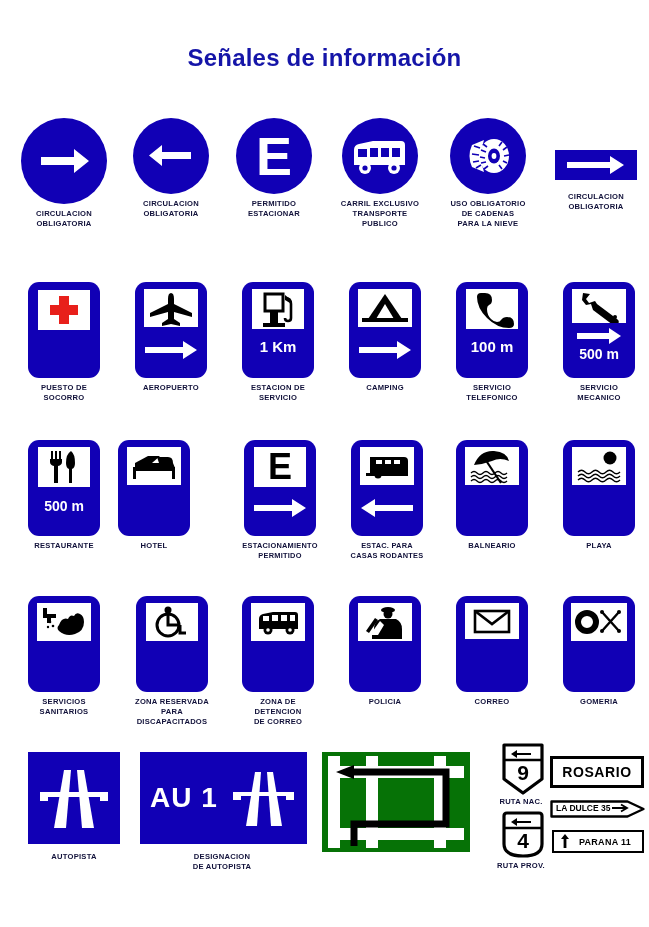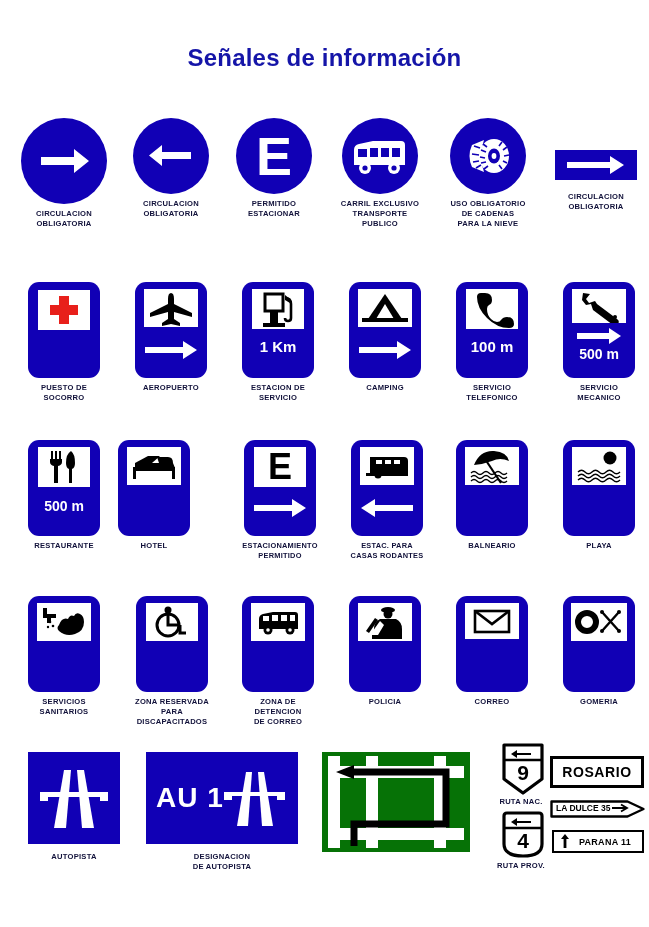--- a/index.html
+++ b/index.html
@@ -448,21 +448,21 @@
           <path d="M56 18 h-7 l5 58 h12 z" fill="#ffffff"></path>
           <rect x="12" y="40" width="68" height="5" fill="#ffffff"></rect>
           <rect x="12" y="40" width="8" height="9" fill="#ffffff"></rect>
           <rect x="72" y="40" width="8" height="9" fill="#ffffff"></rect>
         </svg>
       </div>
       <div class="cap" style="margin-top:8px;">AUTOPISTA</div>
     </div>
 
     <div class="cell" style="left:140px;width:164px;">
-      <div class="sign desig" style="position:relative;">
+      <div class="sign desig" style="position:relative;padding-left:15px;">
         <div class="txtwhite" style="position:absolute;left:10px;top:30px;font-size:28px;letter-spacing:1px;">AU 1</div>
         <svg width="80" height="92" viewBox="0 0 80 92" style="position:absolute;right:4px;top:0;">
           <path d="M32 20 h6 l-4 54 h-11 z" fill="#ffffff"></path>
           <path d="M50 20 h-6 l4 54 h11 z" fill="#ffffff"></path>
           <rect x="10" y="40" width="61" height="4" fill="#ffffff"></rect>
           <rect x="10" y="40" width="8" height="8" fill="#ffffff"></rect>
           <rect x="63" y="40" width="8" height="8" fill="#ffffff"></rect>
         </svg>
       </div>
       <div class="cap" style="margin-top:8px;">DESIGNACION

